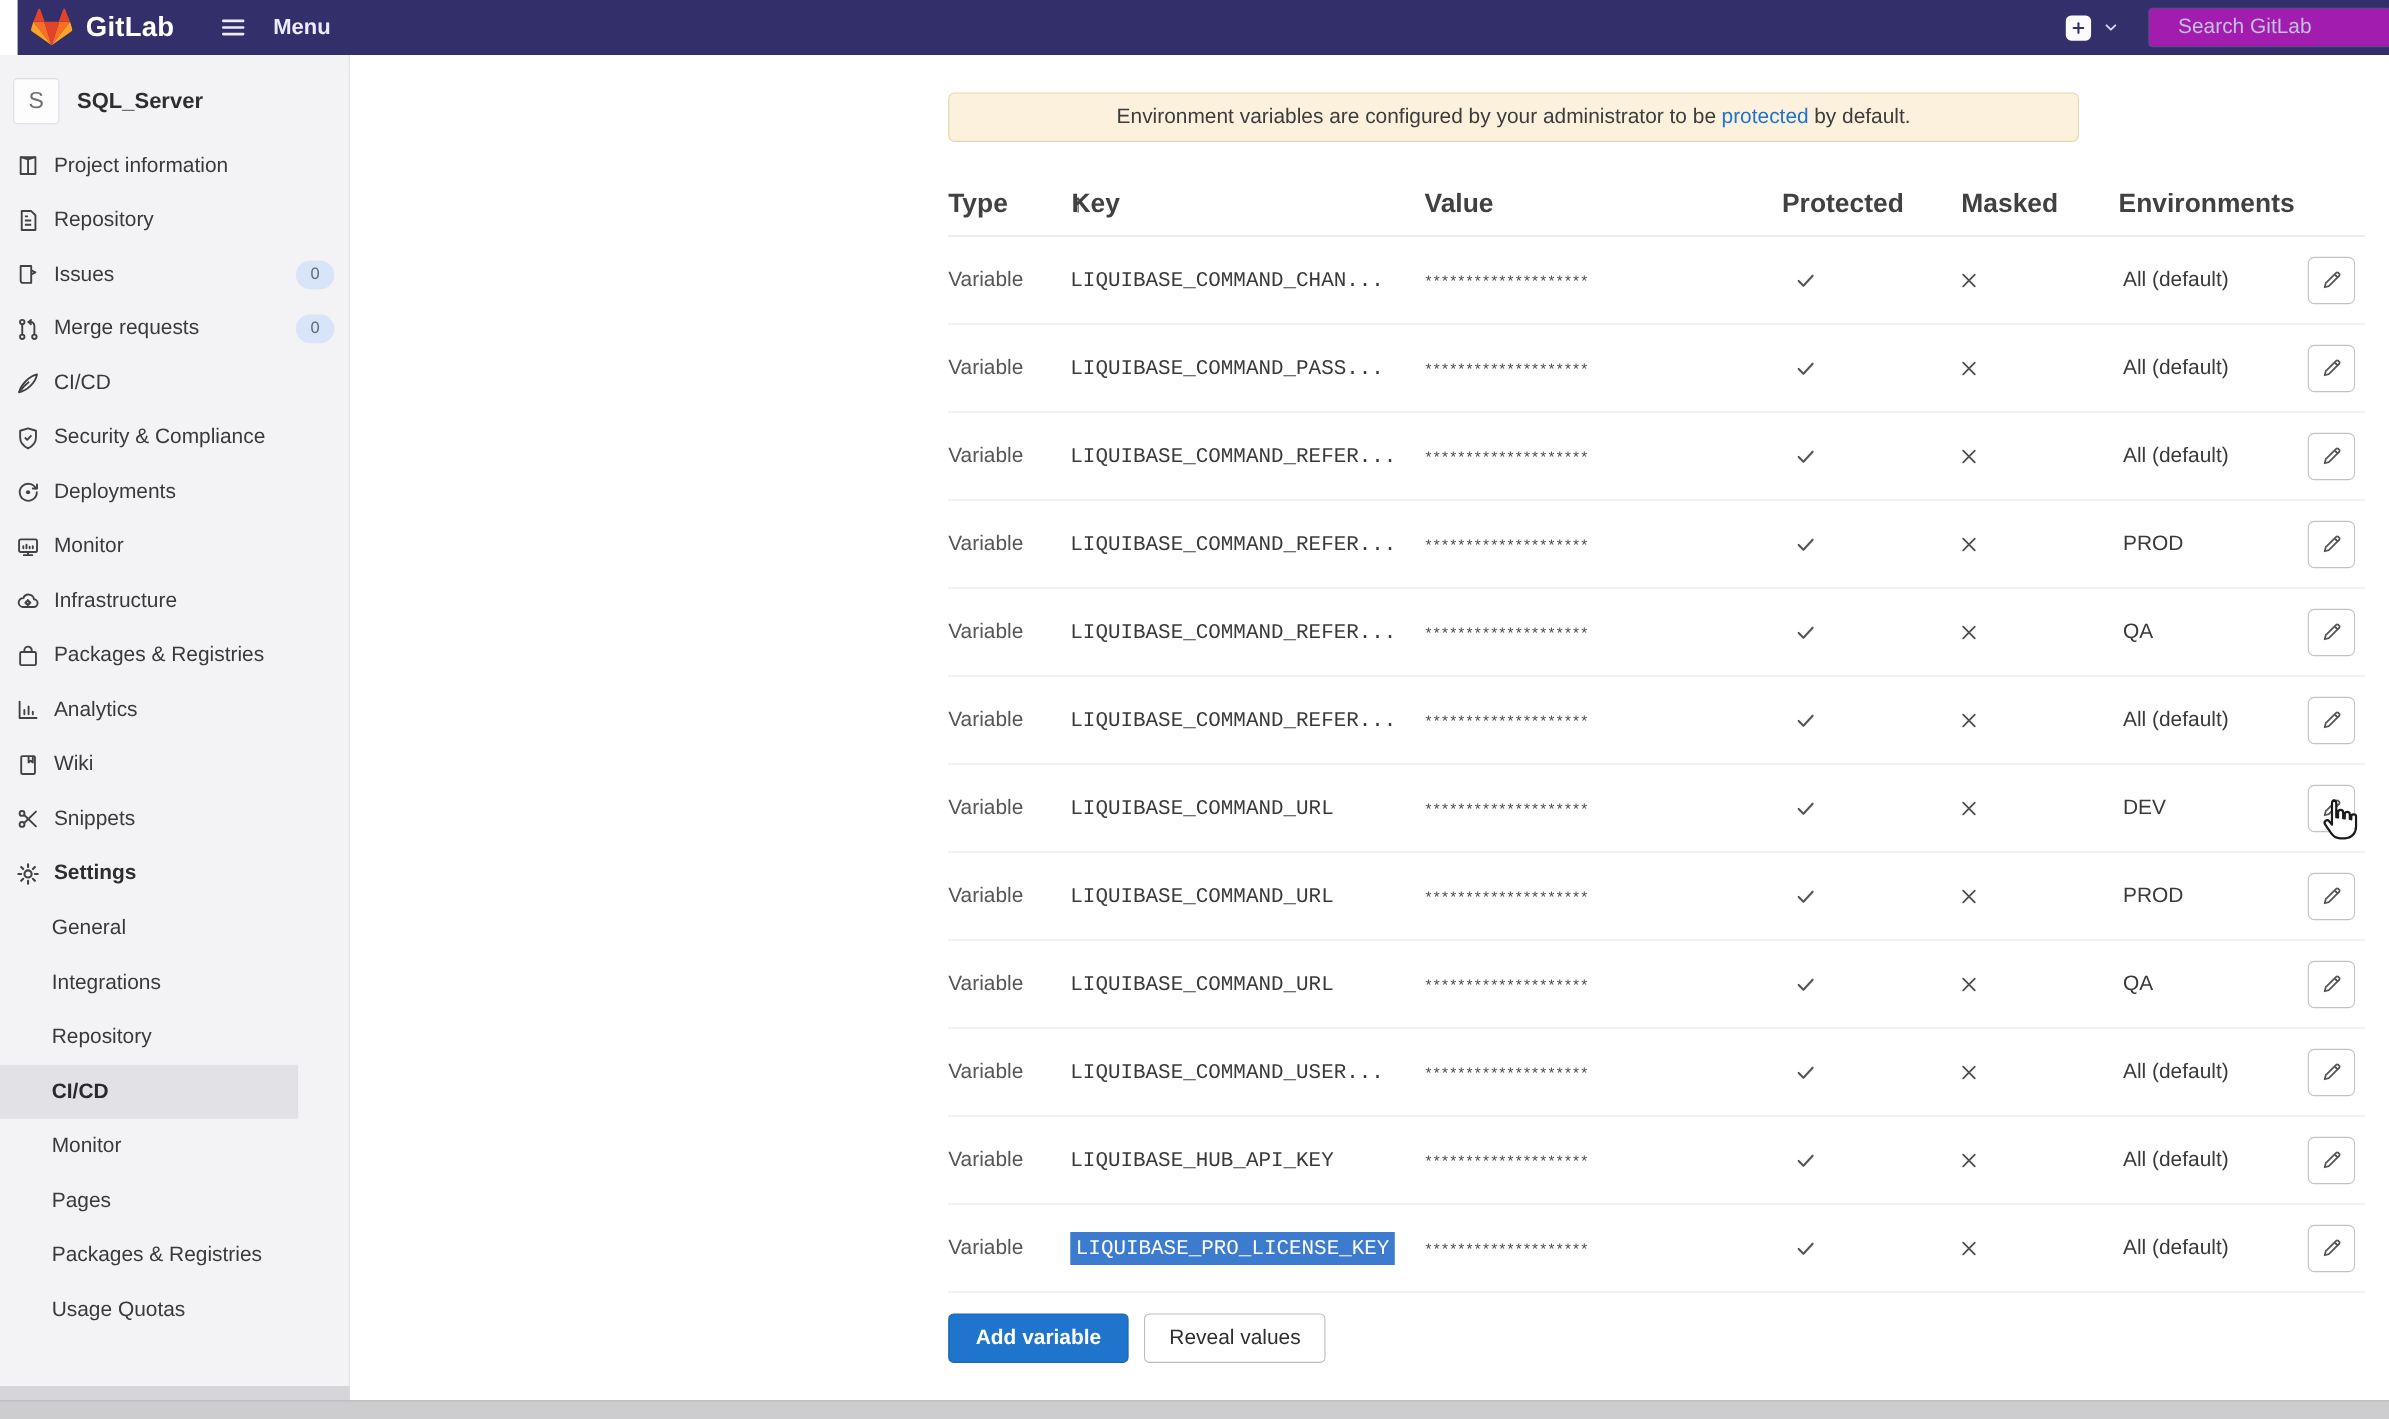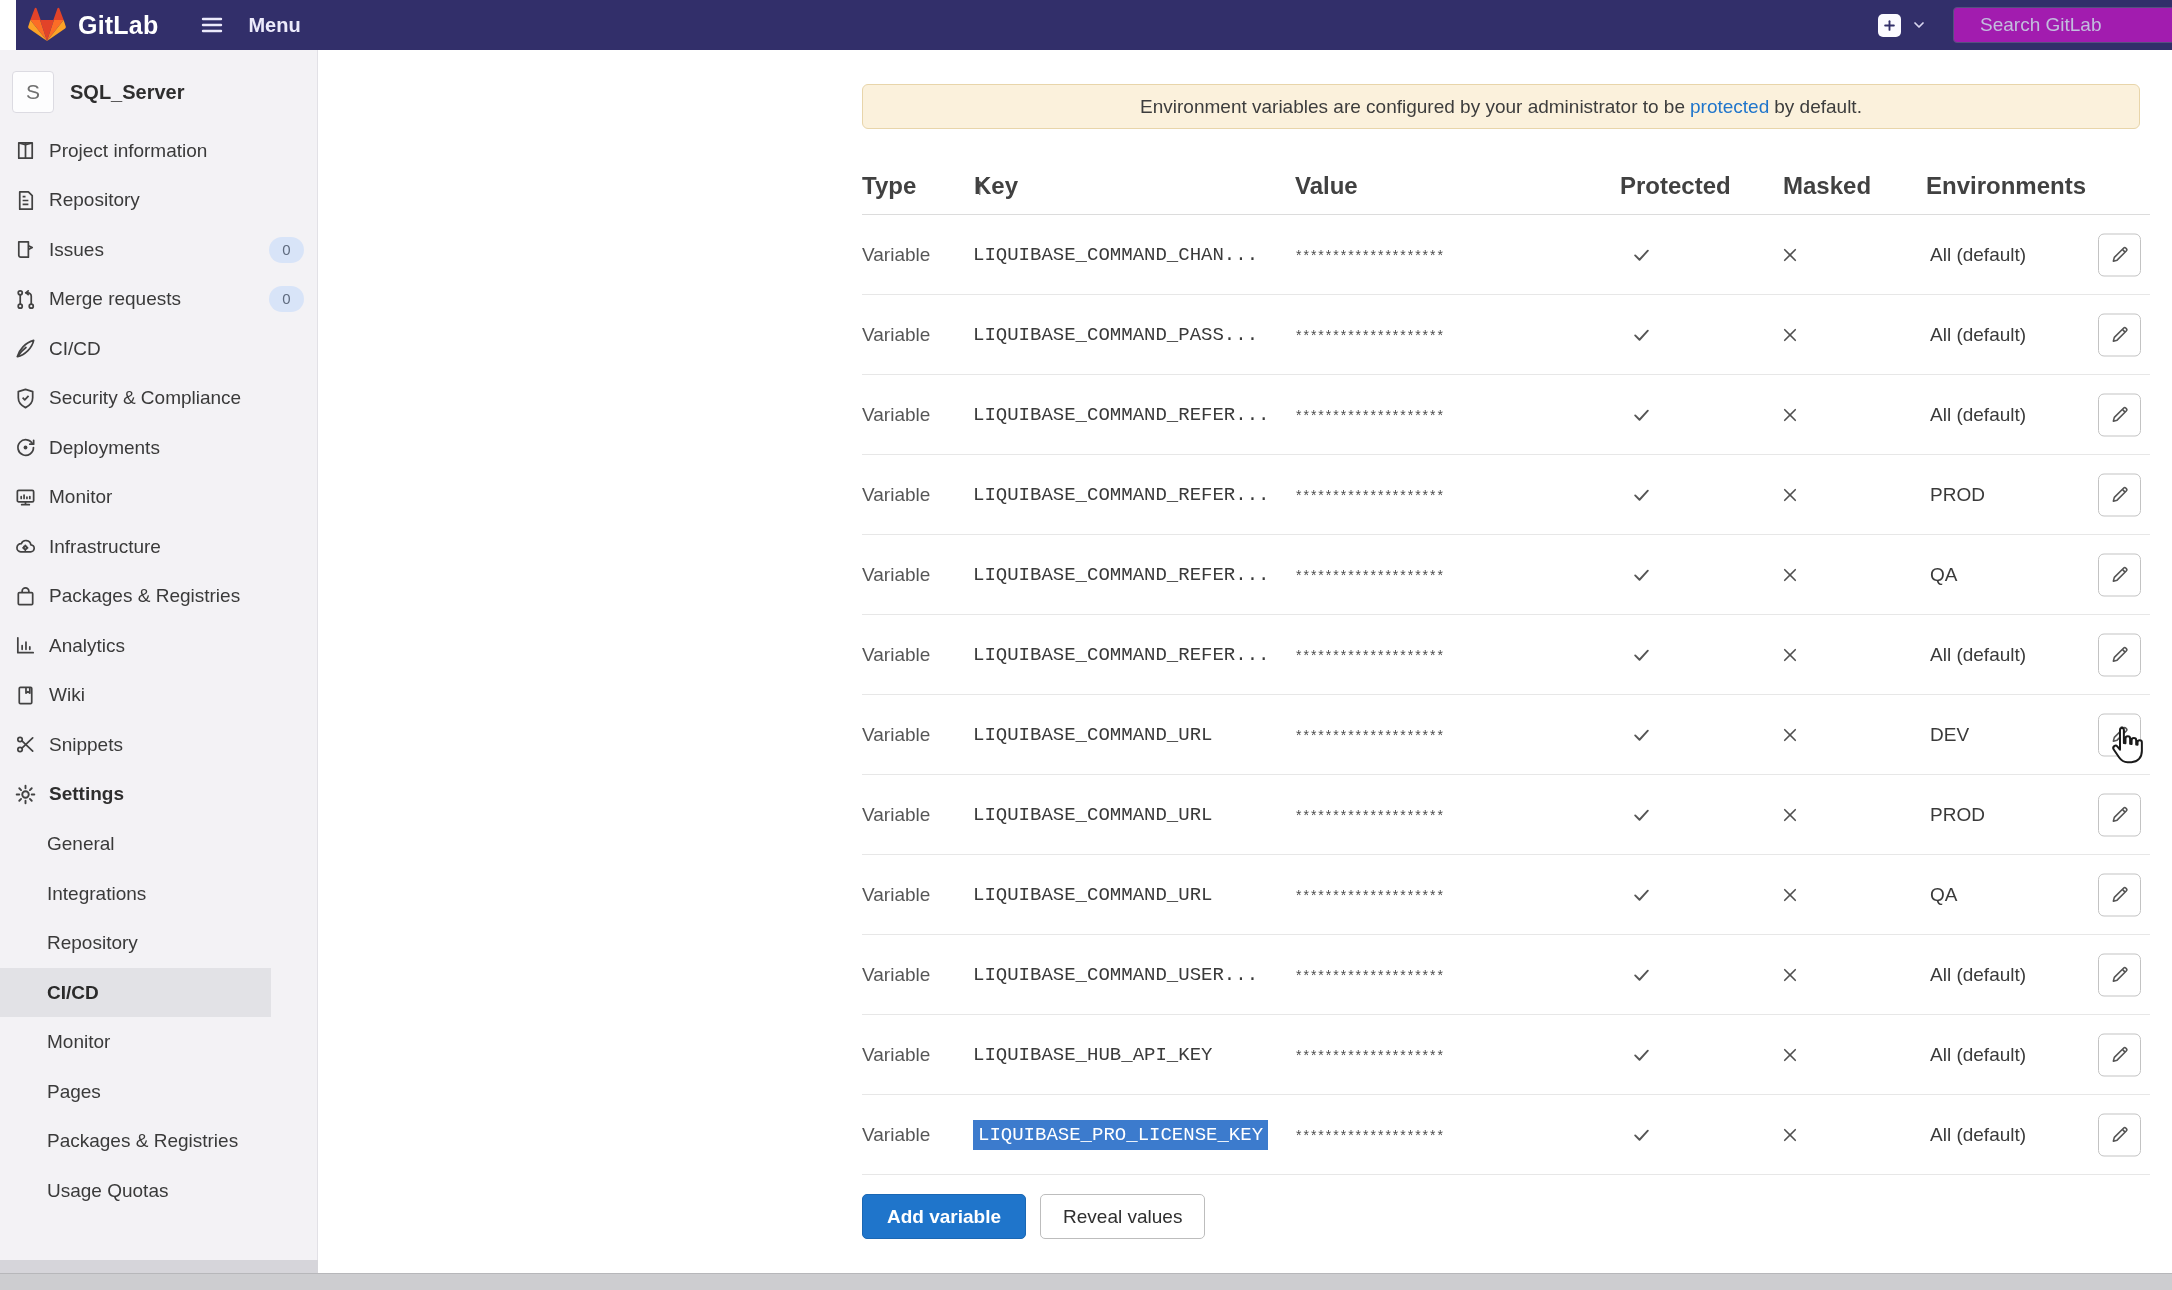--- a/index.html
+++ b/index.html
@@ -27,21 +27,21 @@
   .nav-item { display:flex; align-items:center; height:49.5px; padding:0 14px; gap:12px; font-size:19px; color:#3a3a3a; cursor:pointer; }
   .nav-item .nicon { width:23px; height:23px; color:#424242; flex:0 0 23px; display:flex; }
   .nav-item.bold { font-weight:700; color:#2e2e2e; }
   .count-badge { margin-left:auto; background:#d8e4f8; color:#5f6b7f; border-radius:13px; min-width:35px; height:26px; line-height:26px; text-align:center; font-size:15px; }
   .sub-list { position:absolute; left:0; top:769px; width:271px; list-style:none; }
   .sub-item { height:49.5px; line-height:49.5px; padding-left:47px; font-size:19px; color:#3a3a3a; cursor:pointer; }
   .sub-item.active { background:#e2e2e6; font-weight:700; color:#2a2a2a; }
   .sidebar-foot { position:absolute; left:0; top:1210px; width:318px; height:30px; background:#d6d5da; }
 
   
-  .banner { position:absolute; left:862px; top:84px; width:1278px; height:45px; background:#fbf1dc; border:1px solid #e8d5aa; border-radius:6px; display:flex; align-items:center; justify-content:center; font-size:19px; color:#3d3d3d; z-index:5; }
+  .banner { position:absolute; left:862px; top:84px; width:1028px; height:45px; background:#fbf1dc; border:1px solid #e8d5aa; border-radius:6px; display:flex; align-items:center; justify-content:center; font-size:19px; color:#3d3d3d; z-index:5; }
   .banner a { color:#1f75cb; text-decoration:none; cursor:pointer; margin:0 5px; }
 
   .thead { position:absolute; left:862px; top:158px; width:1288px; height:57px; border-bottom:1px solid #dcdcdc; font-size:24px; font-weight:700; color:#414141; z-index:5; }
   .thead span { position:absolute; top:50%; transform:translateY(-50%); }
   .h-type { left:0; }
   .h-key { left:112px; display:flex; align-items:center; gap:7px; cursor:pointer; }
   .h-key .arrow { font-weight:400; color:#4d4d4d; }
   .h-val { left:433px; }
   .h-prot { left:758px; }
   .h-mask { left:921px; }

